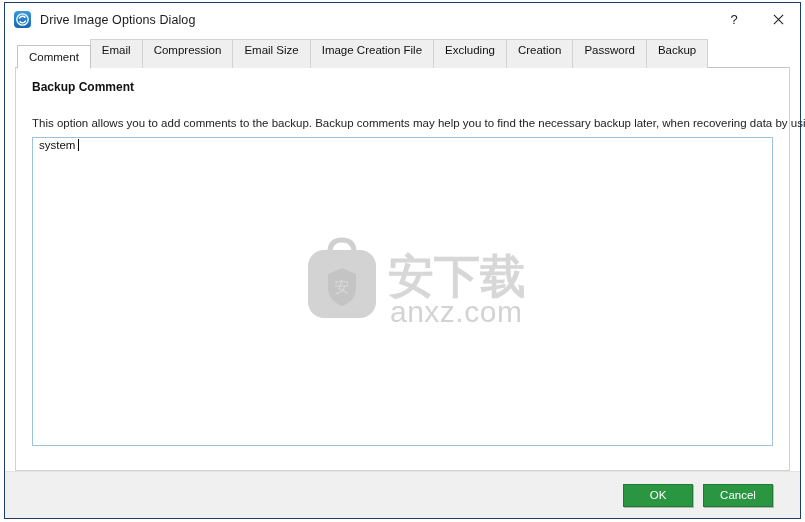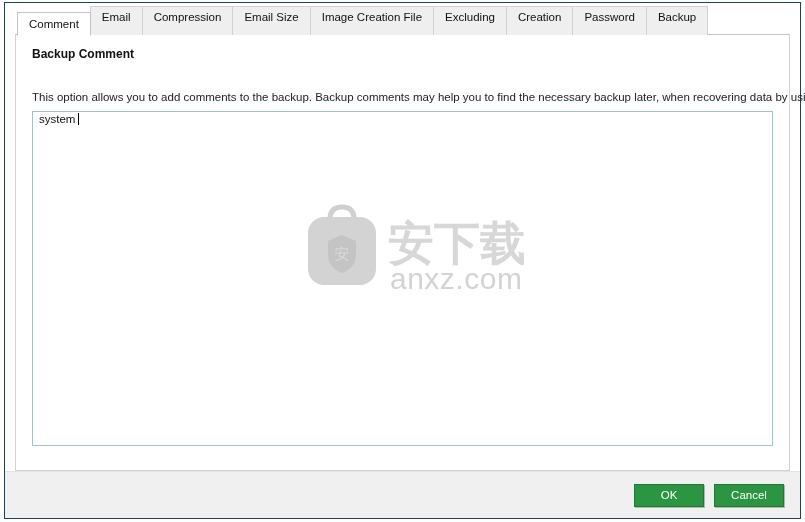--- a/index.html
+++ b/index.html
@@ -134,21 +134,21 @@
     position: relative;
     z-index: 1;
     display: flex;
     flex-direction: column;
   }
 
   .section-title {
     font-size: 12px;
     font-weight: bold;
     color: #111;
-    margin: 2px 0 8px 2px;
+    margin: 2px 0 1px 2px;
   }
   .section-desc {
     font-size: 11.5px;
     color: #222;
     margin: 22px 0 8px 2px;
     white-space: nowrap;
   }
 
   
   .comment-box {
@@ -190,21 +190,21 @@
 
   
   .footer {
     flex: 0 0 auto;
     height: 47px;
     background: #f0f0f0;
     border-top: 1px solid #e3e3e3;
     display: flex;
     align-items: center;
     justify-content: flex-end;
-    padding-right: 16px;
+    padding-right: 27px;
     box-sizing: border-box;
   }
   .btn {
     width: 70px;
     height: 23px;
     background: #2a9642;
     color: #ffffff;
     font-size: 11.5px;
     border: 1px solid #1f7a33;
     box-shadow: 1px 1px 0 rgba(0,0,0,.25);
@@ -215,20 +215,41 @@
     cursor: default;
     box-sizing: border-box;
   }
 </style>
 </head>
 <body>
 
 <div id="screen">
   <div class="dialog">
 
+    <div class="titlebar">
+      <div class="title-icon">
+        <svg width="13" height="13" viewBox="0 0 16 16" aria-hidden="true">
+          <circle cx="8" cy="8" r="7" fill="none" stroke="#ffffff" stroke-width="1.6"></circle>
+          <path d="M4.4 6.2 A4 4 0 0 1 11 5.3" fill="none" stroke="#ffffff" stroke-width="1.8" stroke-linecap="round"></path>
+          <path d="M11.6 9.8 A4 4 0 0 1 5 10.7" fill="none" stroke="#ffffff" stroke-width="1.8" stroke-linecap="round"></path>
+          <path d="M10.2 3.2 L11.9 5.1 L9.6 5.8 Z" fill="#ffffff"></path>
+          <path d="M5.8 12.8 L4.1 10.9 L6.4 10.2 Z" fill="#ffffff"></path>
+        </svg>
+      </div>
+      <div class="title-text">Drive Image Options Dialog</div>
+
+      <div class="title-buttons">
+        <div class="tb-btn help">?</div>
+        <div class="tb-btn close">
+          <svg width="11" height="11" viewBox="0 0 12 12" aria-hidden="true">
+            <path d="M1 1 L11 11 M11 1 L1 11" stroke="currentColor" stroke-width="1.1" fill="none"></path>
+          </svg>
+        </div>
+      </div>
+    </div>
 
     <div class="dialog-body">
 
       <div class="tabstrip">
         <div class="tab active">Comment</div>
         <div class="tab">Email</div>
         <div class="tab">Compression</div>
         <div class="tab">Email Size</div>
         <div class="tab">Image Creation File</div>
         <div class="tab">Excluding</div>

